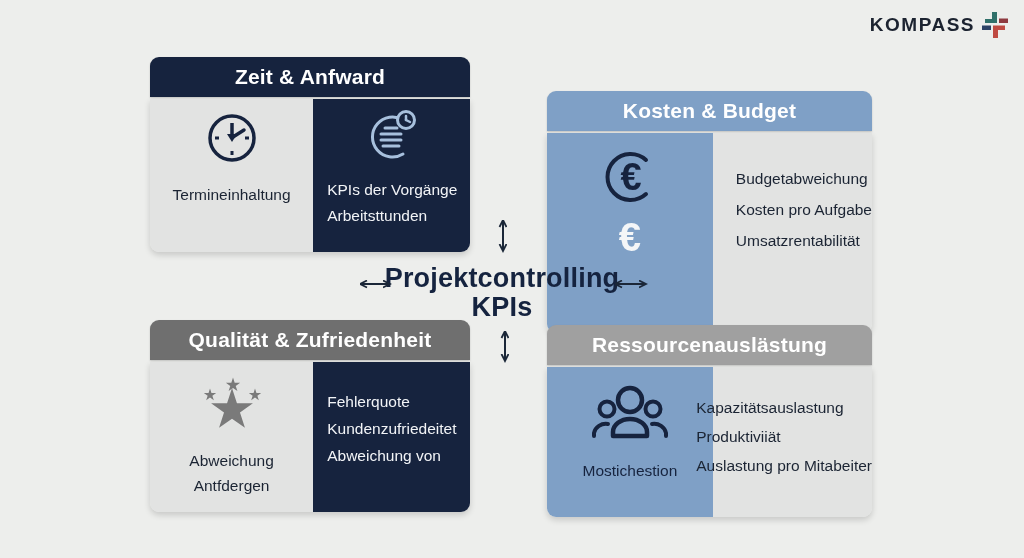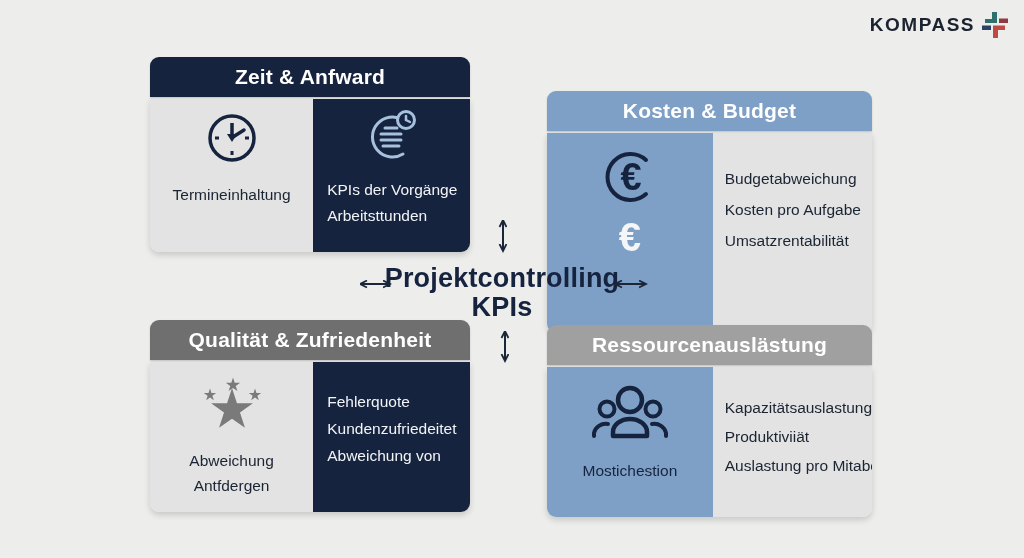--- a/index.html
+++ b/index.html
@@ -28,21 +28,21 @@
   .hdr-blue{background:#7fa0c6;}
   .hdr-gray-dark{background:#6f6f6f;}
   .hdr-gray-light{background:#a0a0a0;}
   .q-body{
     flex:1;display:flex;border-radius:0 0 9px 9px;overflow:hidden;
     box-shadow:0 3px 6px rgba(0,0,0,.16);
   }
   .cell{display:flex;flex-direction:column;}
   .cell-l{width:51%;}
   .cell-r{width:49%;}
-  .bg-lgray{background:#e2e3e2;}
+  .bg-lgray{background:#e2e3e2;align-items:flex-end;}
   .bg-navy{background:#16233e;}
   .bg-blue{background:#7fa0c6;}
   .center-col{align-items:center;}
   .cell-label{font-size:15.5px;color:#1b2433;text-align:center;line-height:25px;}
   .cell-label.on-blue{color:#16233e;}
   .lines{display:flex;flex-direction:column;}
   .line{font-size:15.5px;white-space:nowrap;}
   .line-light{color:#f2f4f7;}
   .line-dark{color:#1b2433;}
   

